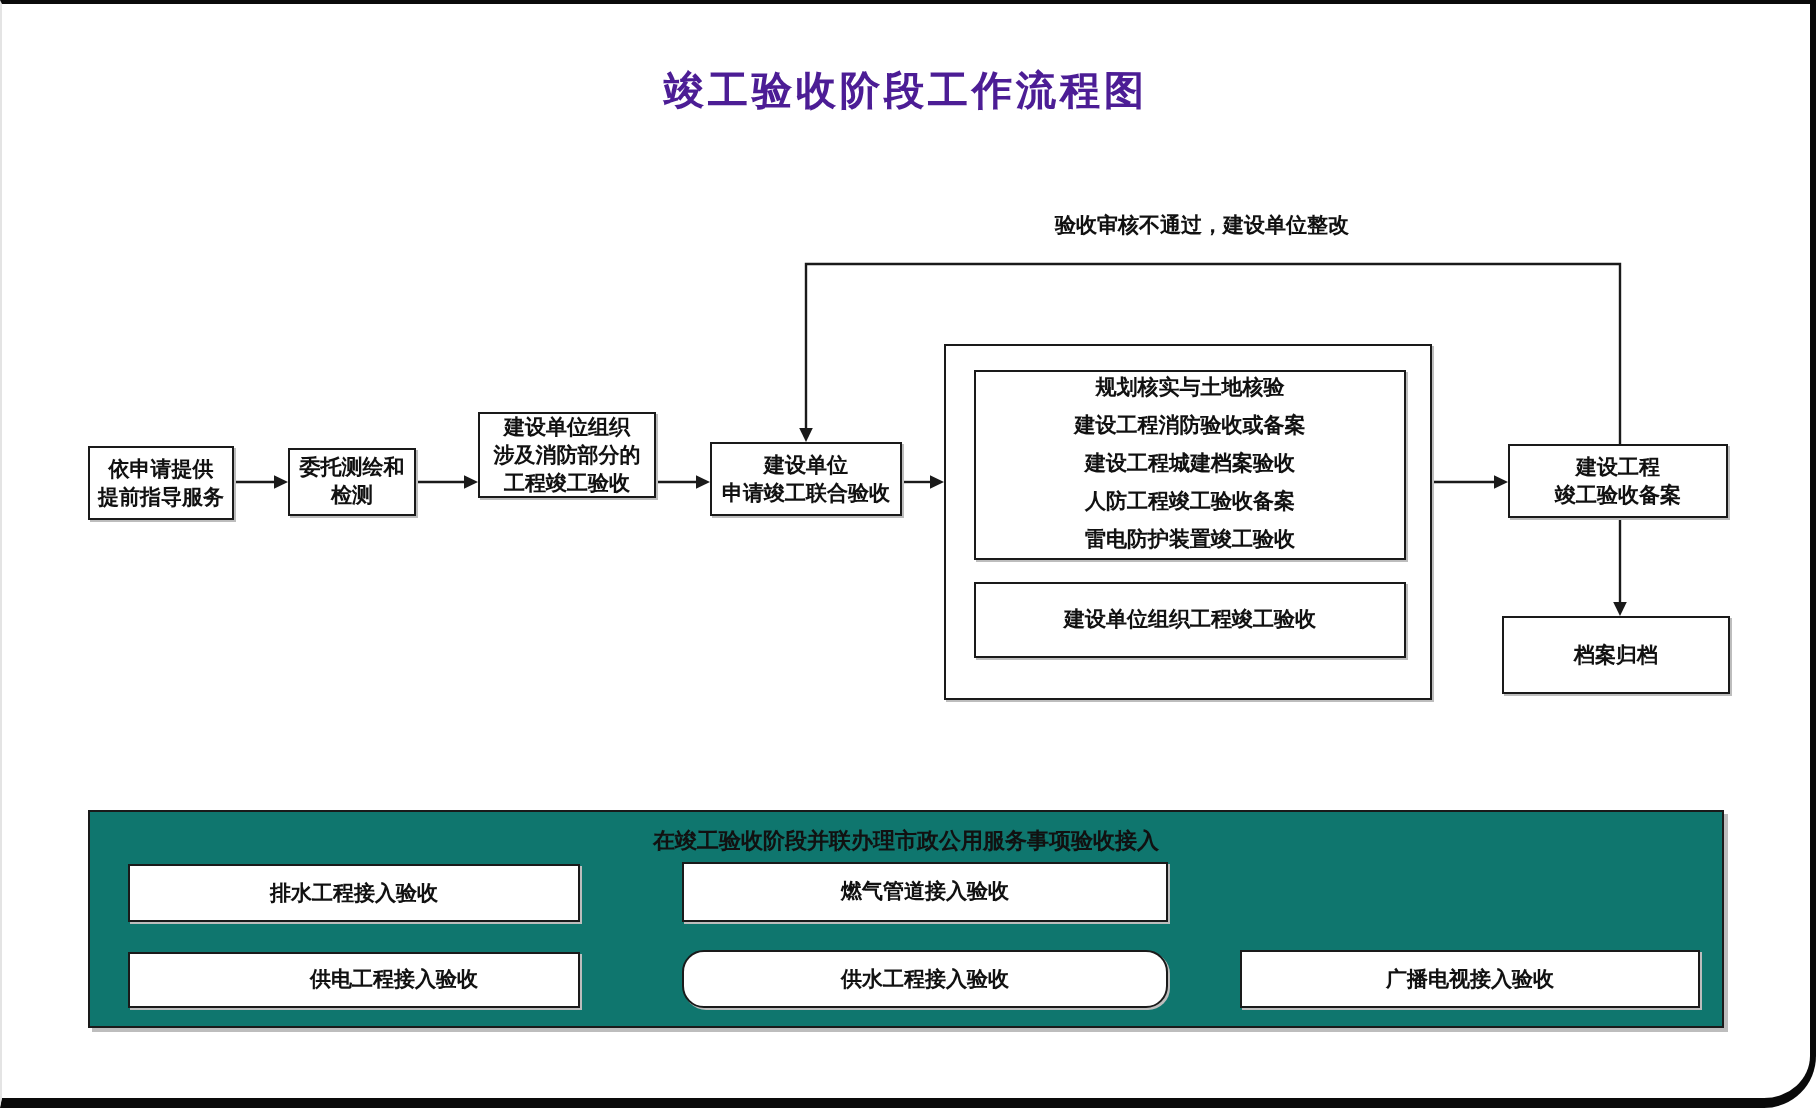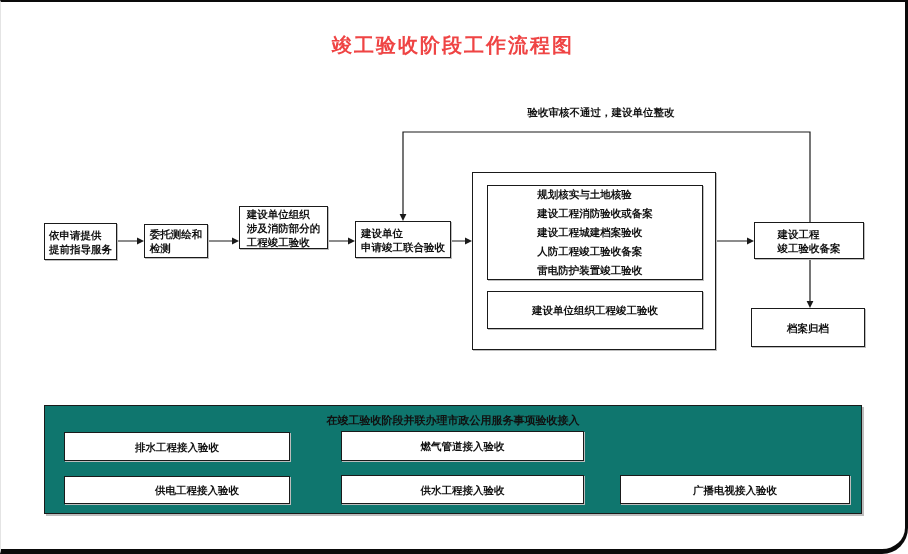--- a/index.html
+++ b/index.html
@@ -14,31 +14,31 @@
     border-left:1px solid #e4e4e4;
     border-bottom-right-radius:26px;
     overflow:hidden;
     font-family:"Liberation Sans","DejaVu Sans",sans-serif;
     color:#111;
   }
   .connectors{position:absolute;left:0;top:0;width:908px;height:554px;pointer-events:none;}
   .title{
     position:absolute;left:0;top:30px;width:100%;
     margin:0;text-align:center;
-    font-size:20px;font-weight:700;letter-spacing:2px;color:#ef4444;
+    font-size:20px;font-weight:700;letter-spacing:2px;color:#4c1d95;
   }
   .flow-label{
     position:absolute;left:470px;top:104px;width:260px;
     text-align:center;font-size:10.5px;font-weight:600;white-space:nowrap;
   }
   .node{
     position:absolute;box-sizing:border-box;
     border:1.3px solid #1a1a1a;background:#fff;
     display:flex;align-items:center;justify-content:center;
-    text-align:left;font-size:10.5px;font-weight:600;line-height:14px;
+    text-align:center;font-size:10.5px;font-weight:600;line-height:14px;
     white-space:pre-line;
     box-shadow:1px 1px 0 #bdbdbd;
   }
   .groupbox{
     position:absolute;box-sizing:border-box;
     border:1.6px solid #1a1a1a;background:#fff;
     box-shadow:1px 1px 0 #bdbdbd;
   }
   .list-node{line-height:19px;}
   .section{
@@ -107,17 +107,17 @@
   <div class="node" style="left:753px;top:220px;width:110px;height:37px;">建设工程
 竣工验收备案</div>
 
   <div class="node" style="left:750px;top:306px;width:114px;height:39px;">档案归档</div>
 
   <div class="section" style="left:43px;top:403px;width:818px;height:109px;">
     <div class="section-title">在竣工验收阶段并联办理市政公用服务事项验收接入</div>
     <div class="node" style="left:19px;top:26px;width:226px;height:29px;">排水工程接入验收</div>
     <div class="node" style="left:296px;top:25px;width:243px;height:30px;">燃气管道接入验收</div>
     <div class="node" style="left:19px;top:70px;width:226px;height:28px;padding-left:40px;">供电工程接入验收</div>
-    <div class="node" style="left:296px;top:69px;width:243px;height:29px;">供水工程接入验收</div>
+    <div class="node" style="left:296px;top:69px;width:243px;height:29px;border-radius:11px;">供水工程接入验收</div>
     <div class="node" style="left:575px;top:69px;width:230px;height:29px;">广播电视接入验收</div>
   </div>
 
 </div>
 
 </body></html>

